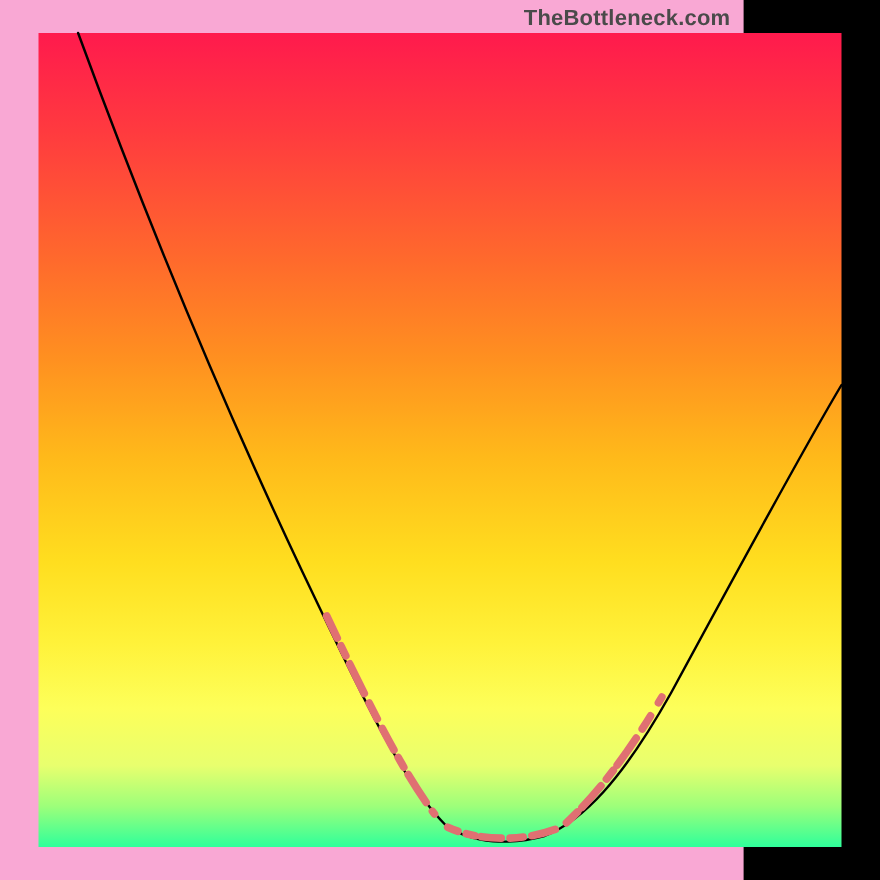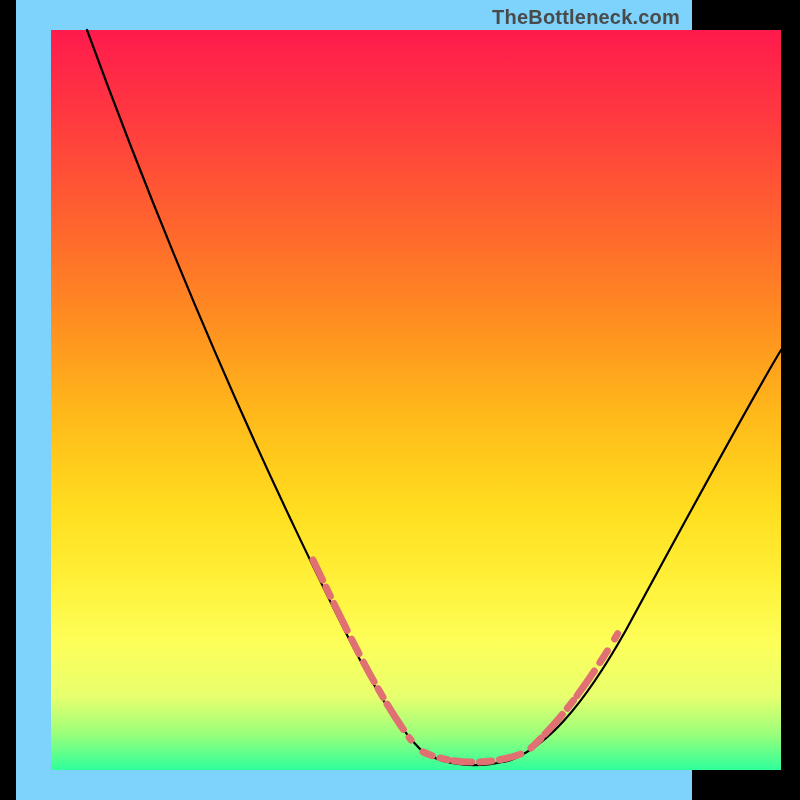--- a/index.html
+++ b/index.html
@@ -6,25 +6,25 @@
     margin: 0;
     padding: 0;
     width: 800px;
     height: 800px;
     background: #000;
     overflow: hidden;
     font-family: Arial, Helvetica, sans-serif;
   }
   .frame {
     position: absolute;
-    left: 16px;
+    left: 0;
     top: 0;
     width: 676px;
     height: 800px;
-    background: #7dd3fc;
+    background: #f9a8d4;
   }
   .plot {
     position: absolute;
     left: 35px;
     top: 30px;
     width: 730px;
     height: 740px;
     
     background: linear-gradient(
       to bottom,

